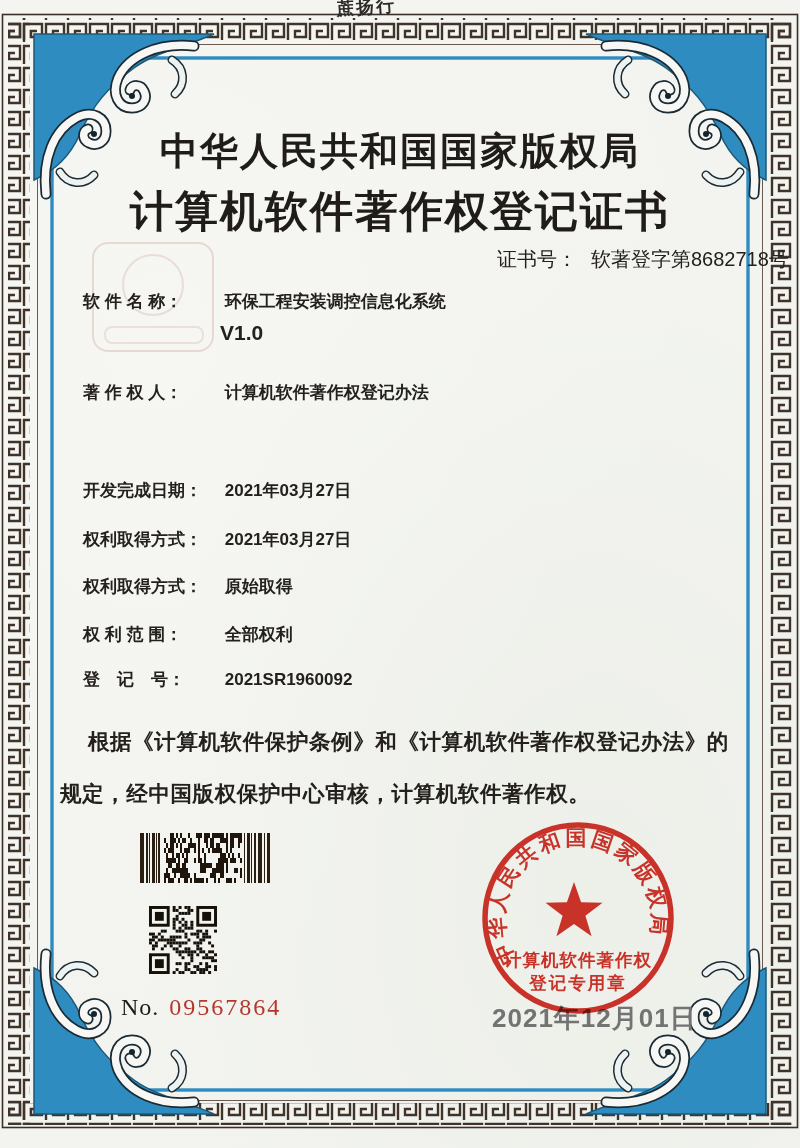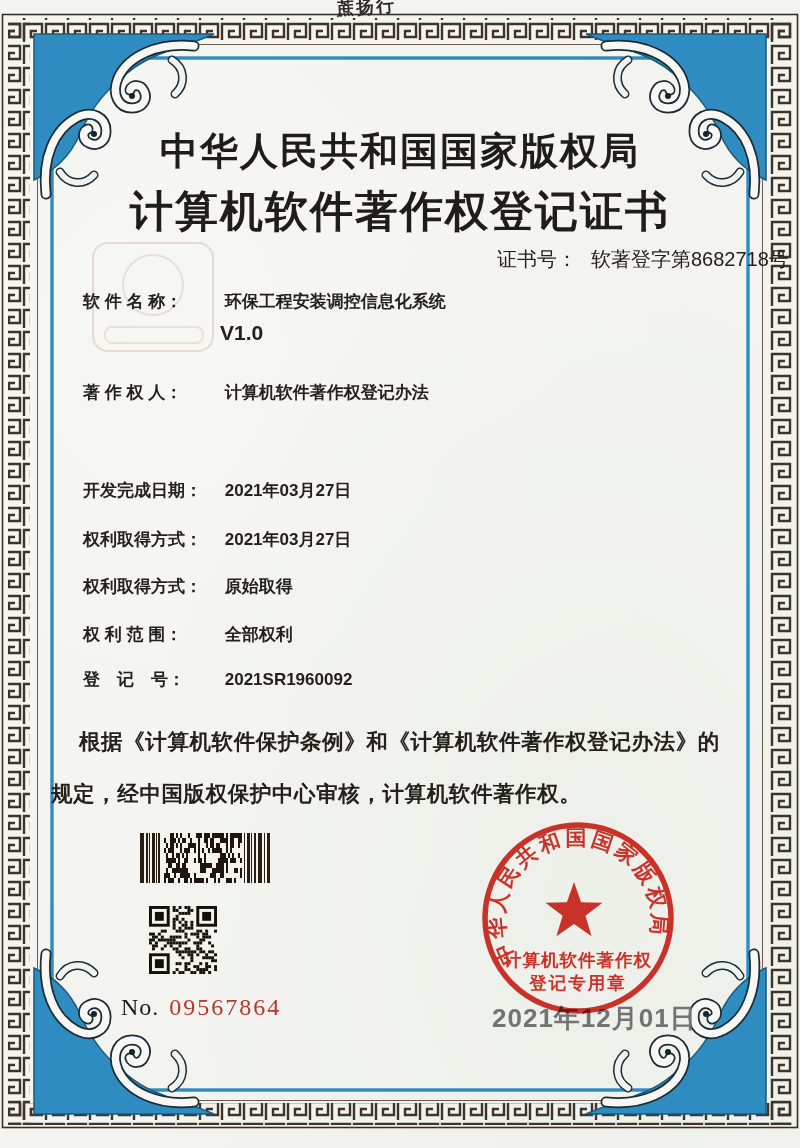--- a/index.html
+++ b/index.html
@@ -20,21 +20,21 @@
     letter-spacing:2px;color:#1f1c19;z-index:2;}
   .cert-title{left:0;top:183px;width:800px;text-align:center;font-size:43px;font-weight:700;
     letter-spacing:2px;color:#1f1c19;z-index:2;}
   .certno{left:497px;top:246px;font-size:20px;font-weight:400;z-index:2;}
   .certno .v{margin-left:14px;}
   
   .row{left:83px;font-size:17px;font-weight:700;z-index:2;white-space:nowrap;}
   .row .lbl{display:inline-block;width:137px;}
   .version{left:220px;font-size:21px;font-weight:700;z-index:2;}
   
-  .stmt{left:51px;width:690px;font-size:21.5px;font-weight:700;letter-spacing:.6px;
+  .stmt{left:60px;width:690px;font-size:21.5px;font-weight:700;letter-spacing:.6px;
     color:#24211d;z-index:2;}
   .stmt.l1{padding-left:28px;}
   
   #barcode{left:140px;top:833px;z-index:2;}
   #qrcode{left:149px;top:906px;z-index:2;}
   
   .serial{left:121px;top:994px;font-family:"Liberation Serif","DejaVu Serif",serif;
     font-size:24px;font-weight:400;color:#1d1a17;z-index:2;letter-spacing:1px;}
   .serial .num{color:var(--serial-red);margin-left:10px;letter-spacing:2px;}
   

